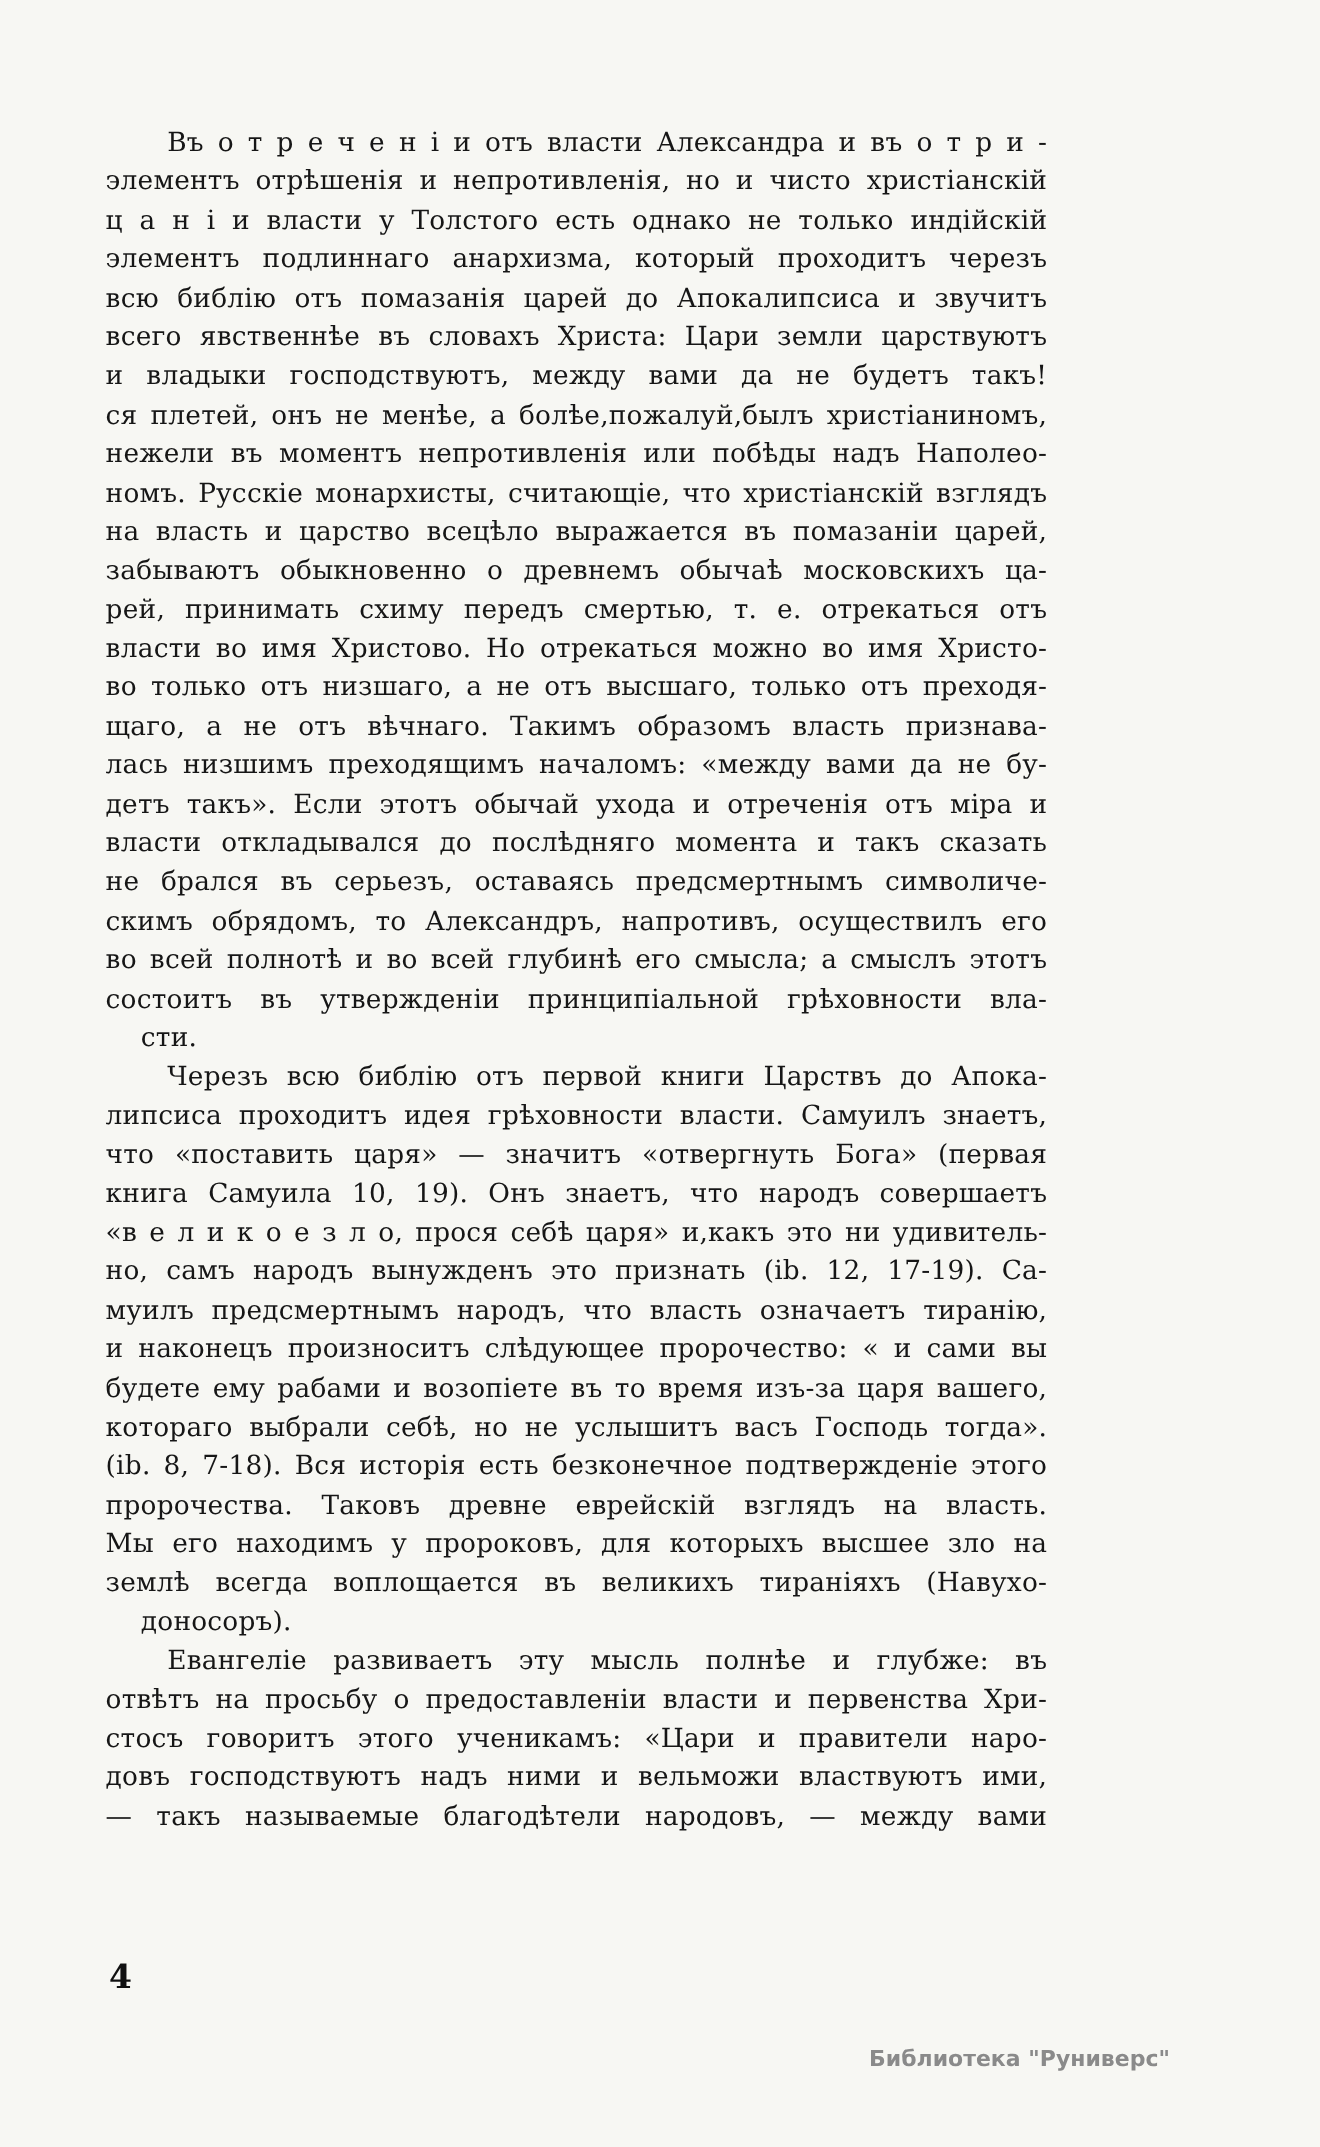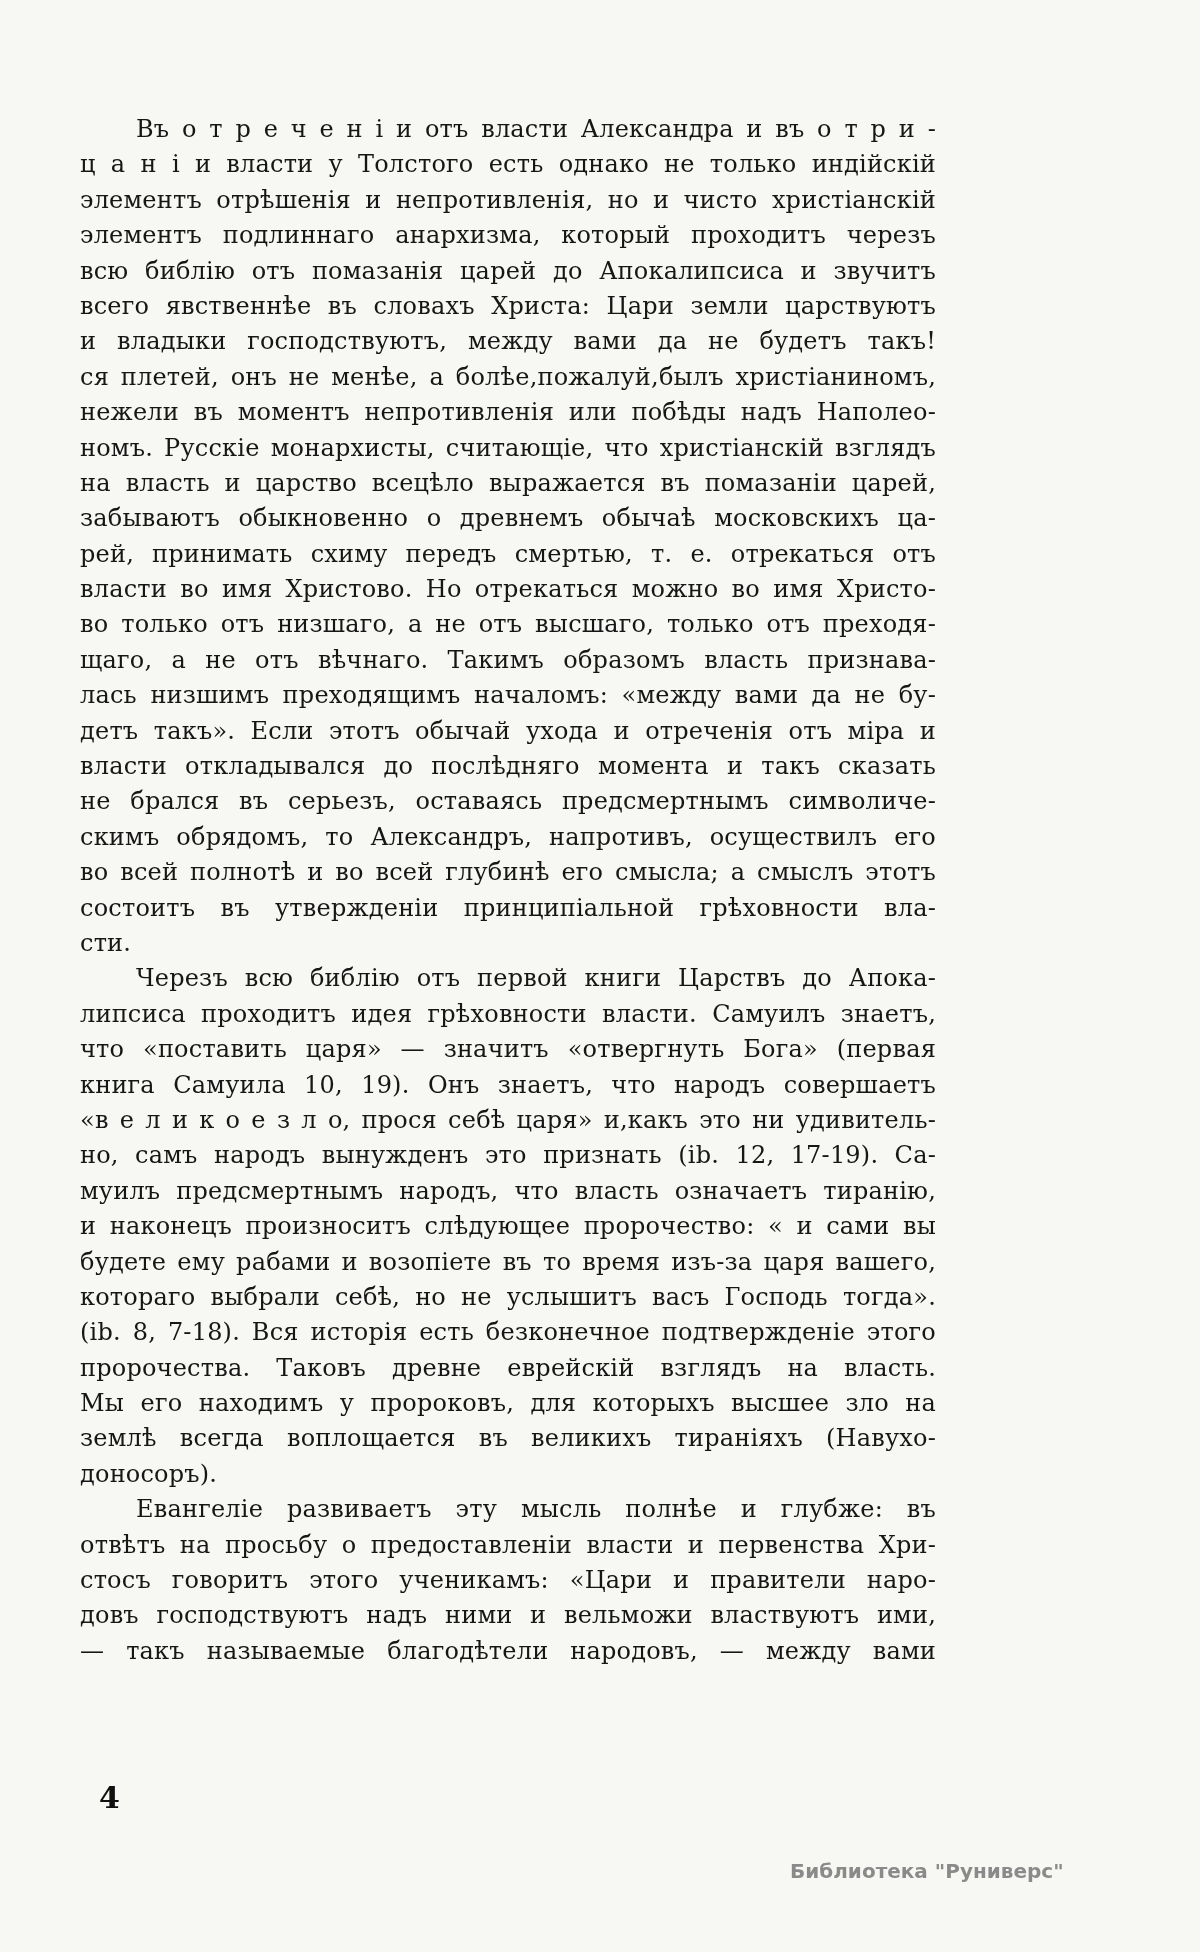--- a/index.html
+++ b/index.html
@@ -13,39 +13,40 @@
   .scan {
     position: relative;
     width: 1200px;
     height: 1952px;
     background: #f7f7f3;
     font-family: "DejaVu Serif", serif;
     color: #161616;
   }
   .text-block {
     position: absolute;
-    left: 80px;
+    left: 96px;
     top: 112px;
     width: 856px;
   }
   .paragraph { margin: 0; padding: 0; }
   .line {
     height: 35.4px;
     line-height: 35.4px;
     font-size: 24px;
     letter-spacing: 0.2px;
     text-align: justify;
     text-align-last: justify;
     white-space: normal;
     overflow: hidden;
   }
   .line.first { text-indent: 56px; }
   .line.pend {
     text-align: right;
     text-align-last: left;
+    margin-left: 32px;
   }
   .page-number {
     position: absolute;
     left: 99px;
     top: 1783px;
     font-size: 30px;
     font-weight: bold;
     line-height: 30px;
     color: #111;
   }
@@ -60,22 +61,22 @@
     color: #8a8a8a;
   }
 </style>
 </head>
 <body>
 
 <div class="scan">
   <div class="text-block">
       <div class="paragraph">
         <div class="line first">Въ о т р е ч е н і и отъ власти Александра и въ о т р и -</div>
+        <div class="line">элементъ отрѣшенія и непротивленія, но и чисто христіанскій</div>
         <div class="line">ц а н і и власти у Толстого есть однако не только индійскій</div>
-        <div class="line">элементъ отрѣшенія и непротивленія, но и чисто христіанскій</div>
         <div class="line">элементъ подлиннаго анархизма, который проходитъ черезъ</div>
         <div class="line">всю библію отъ помазанія царей до Апокалипсиса и звучитъ</div>
         <div class="line">всего явственнѣе въ словахъ Христа: Цари земли царствуютъ</div>
         <div class="line">и владыки господствуютъ, между вами да не будетъ такъ!</div>
         <div class="line">ся плетей, онъ не менѣе, а болѣе,пожалуй,былъ христіаниномъ,</div>
         <div class="line">нежели въ моментъ непротивленія или побѣды надъ Наполео-</div>
         <div class="line">номъ. Русскіе монархисты, считающіе, что христіанскій взглядъ</div>
         <div class="line">на власть и царство всецѣло выражается въ помазаніи царей,</div>
         <div class="line">забываютъ обыкновенно о древнемъ обычаѣ московскихъ ца-</div>
         <div class="line">рей, принимать схиму передъ смертью, т. е. отрекаться отъ</div>

